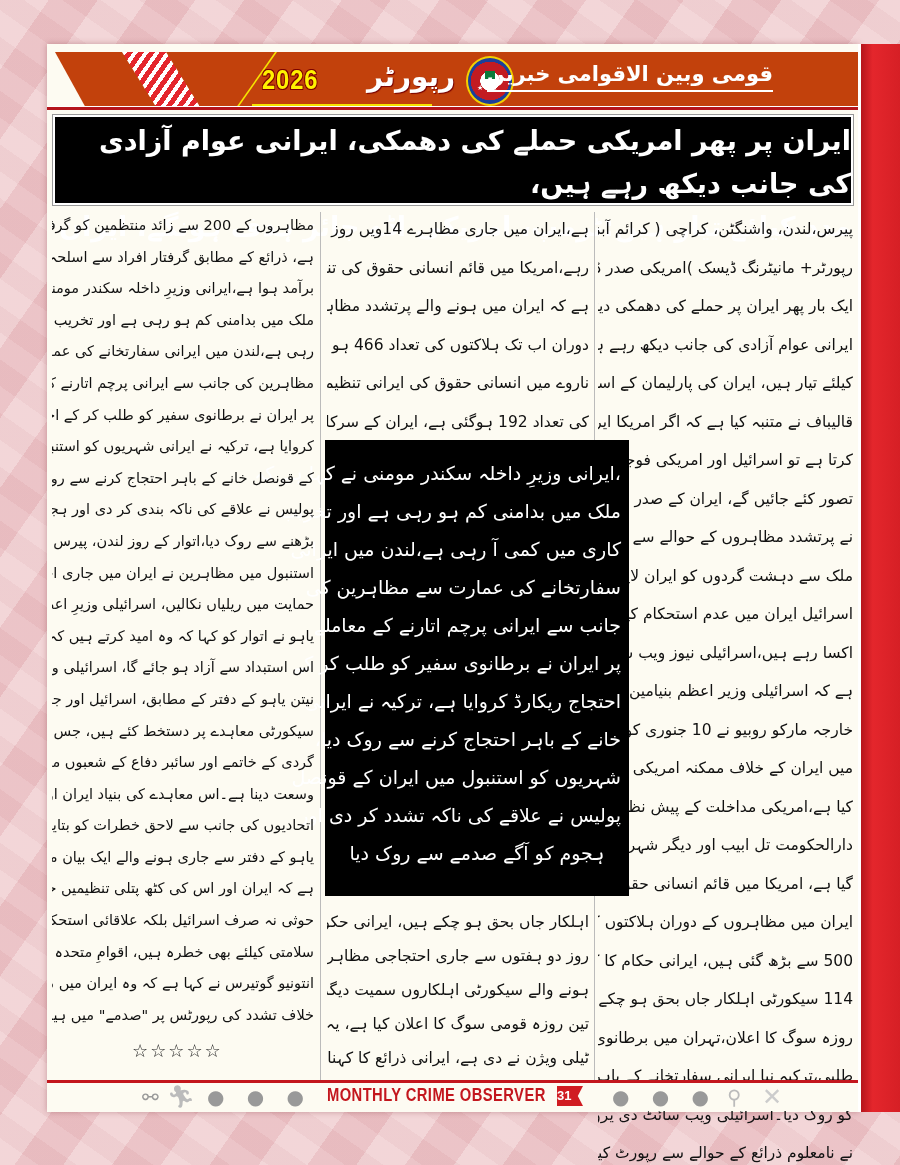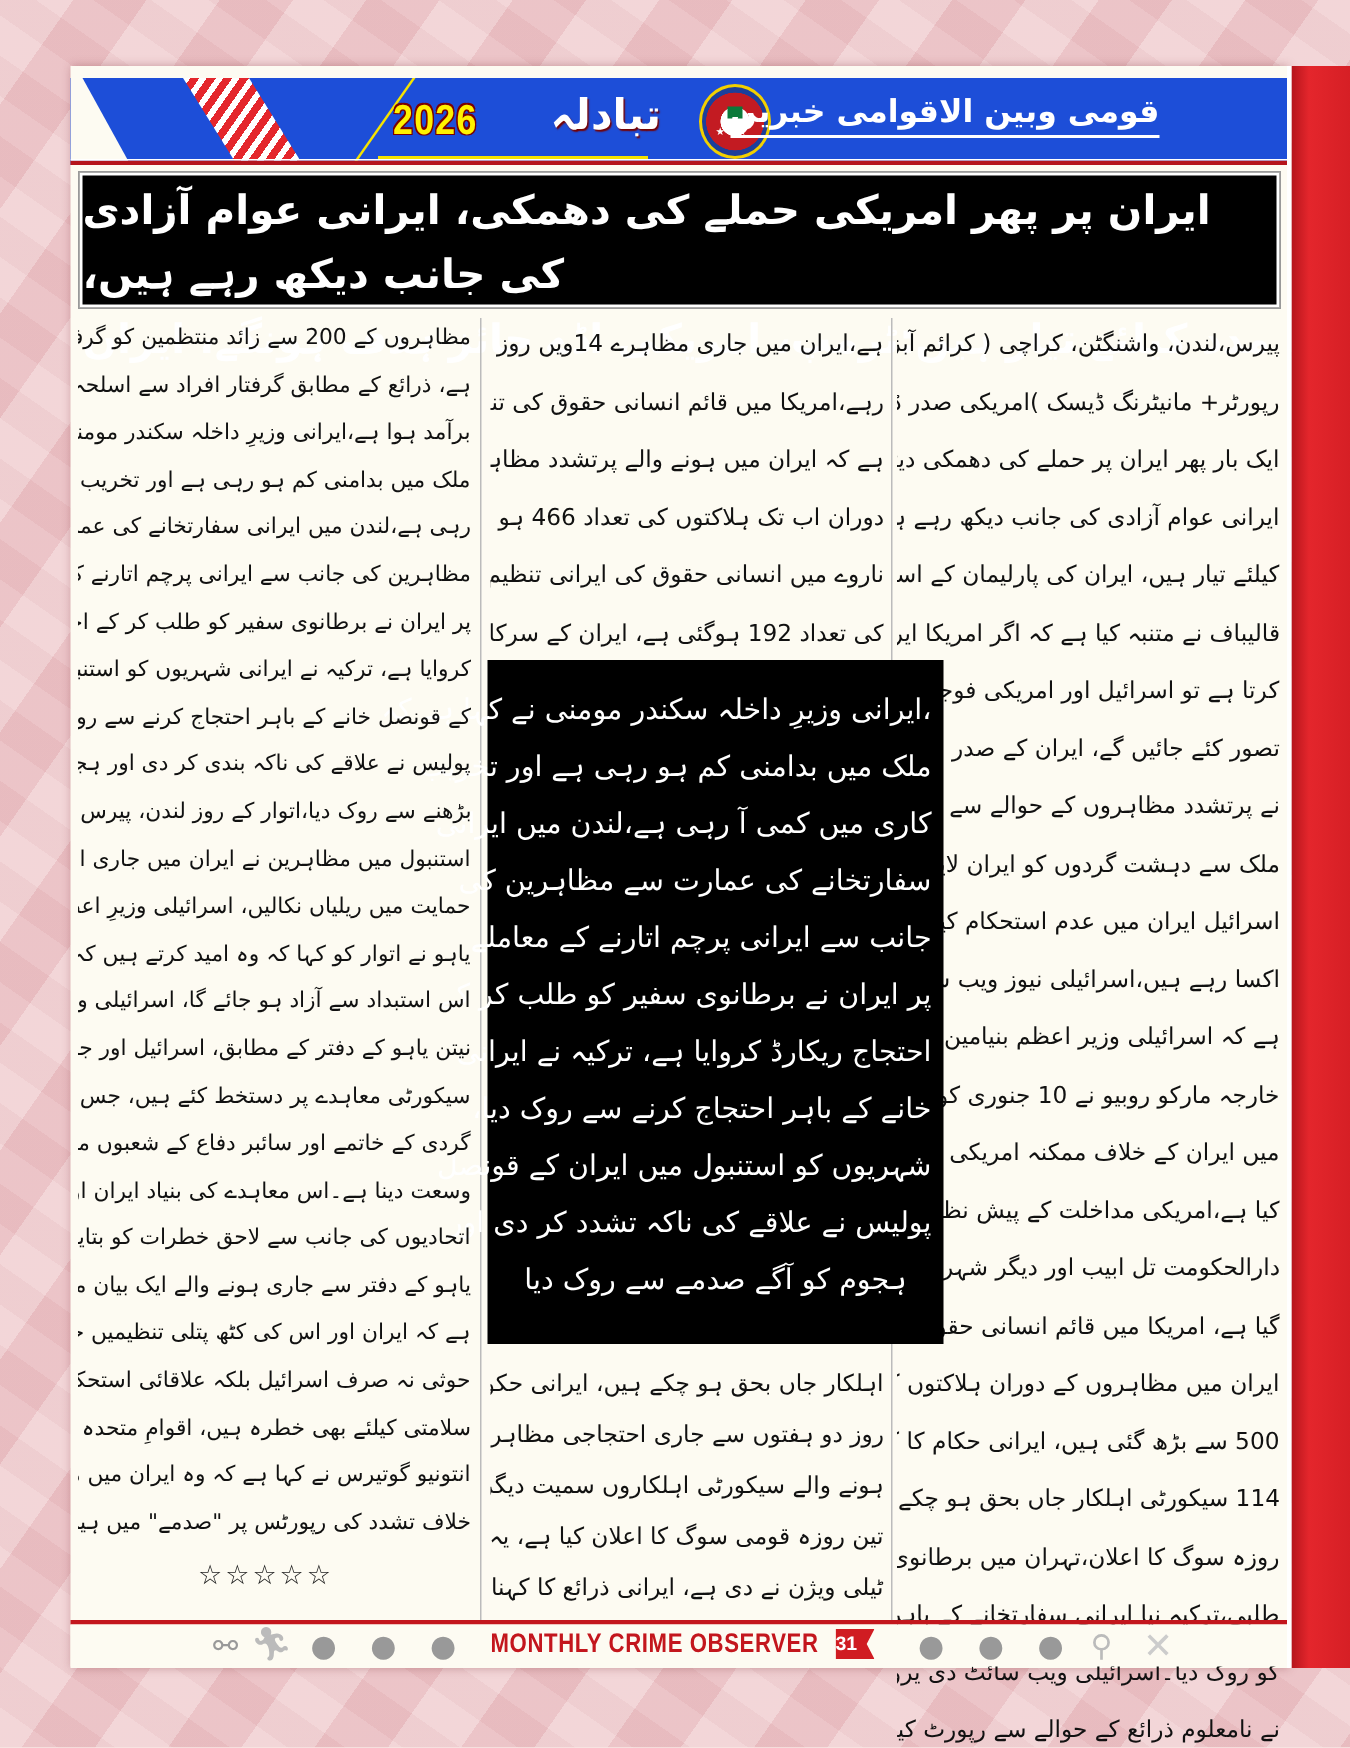--- a/index.html
+++ b/index.html
@@ -20,21 +20,21 @@
     background:#fdfbf2;
     box-shadow:0 0 6px rgba(120,40,50,0.35);
   }
   .right-bar {
     position:absolute; left:858px; top:44px; width:42px; height:1068px;
     background:linear-gradient(90deg,#b5151c 0,#e4262c 30%,#d61f25 100%);
     border-left:3px solid #fff;
   }
   .header {
     position:absolute; left:47px; top:52px; width:811px; height:58px;
-    background:#1d4ed8;
+    background:#c2410c;
     border-bottom:3px solid #b5151c;
     overflow:hidden;
   }
   .header::after {
     content:""; position:absolute; left:0; right:0; bottom:-1px; height:2px; background:#fff;
   }
   .hdr-left-wedge {
     position:absolute; left:0; top:0; width:40px; height:58px;
     background:#fdfbf2;
     clip-path:polygon(0 0, 20% 0, 100% 100%, 0 100%);
@@ -77,21 +77,21 @@
     content:"★★★"; position:absolute; left:9px; top:26px; font-size:7px; color:#fff; letter-spacing:1px;
   }
   .hdr-section {
     position:absolute; right:85px; top:10px;
     font-size:21px; color:#fff; font-weight:bold; direction:rtl;
     border-bottom:2px solid #fff; padding-bottom:4px;
   }
   .headline {
     position:absolute; left:53px; top:115px; width:800px; height:90px;
     background:#000; color:#fff;
-    direction:rtl; text-align:left;
+    direction:rtl; text-align:right;
     font-size:27px; font-weight:bold; line-height:43px;
     padding-top:2px;
     border:2px solid #fff; outline:1px solid #999;
   }
   .col {
     position:absolute; top:210px; width:265px;
     direction:rtl; text-align:justify; text-align-last:justify;
     font-size:15.5px; line-height:38.5px; color:#111;
   }
   .col p { margin:0; white-space:nowrap; overflow:hidden; text-align:justify; text-align-last:justify; }
@@ -140,21 +140,21 @@
 <div class="bg-texture"></div>
 <div class="page"></div>
 <div class="right-bar"></div>
 
 <header class="header">
   <div class="hdr-left-wedge"></div>
   <div class="hdr-stripes"></div>
   <div class="hdr-yellow-line"></div>
   <div class="hdr-date-line"></div>
   <span class="hdr-year">2026</span>
-  <span class="hdr-month">تبادلہ</span>
+  <span class="hdr-month">رپورٹر</span>
   <div class="hdr-logo"></div>
   <span class="hdr-section">قومی وبین الاقوامی خبریں</span>
 </header>
 
 <div class="headline">
   <div>ایران پر پھر امریکی حملے کی دھمکی، ایرانی عوام آزادی کی جانب دیکھ رہے ہیں،</div>
   <div>مدد کیلئے تیار ہیں:ٹرمپ، امریکی اڈے جائز ہدف ہونگے، ایران</div>
 </div>
 
 <div class="col-rule" style="left:594px"></div>

